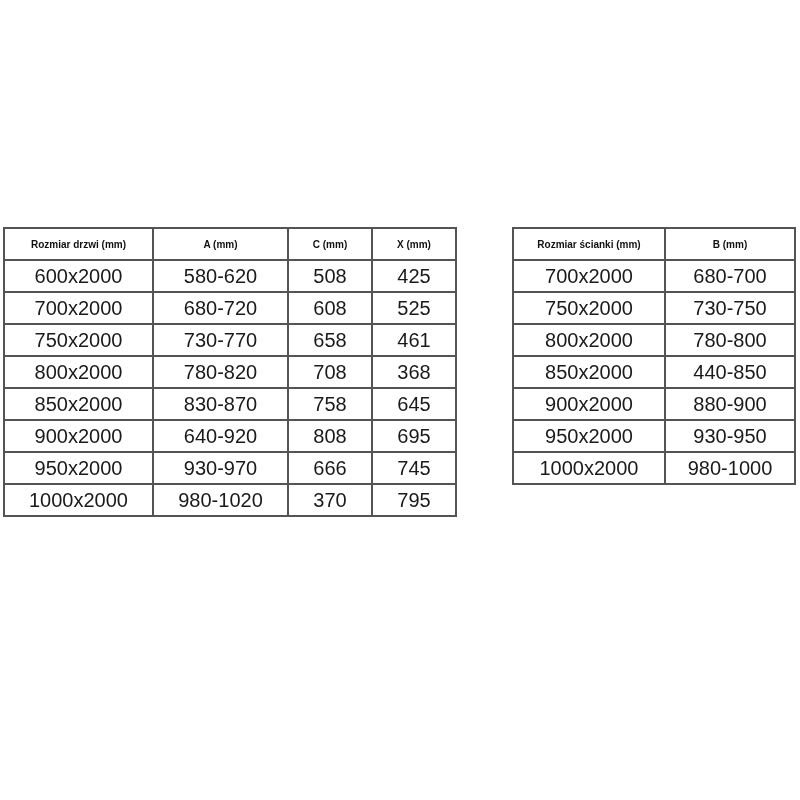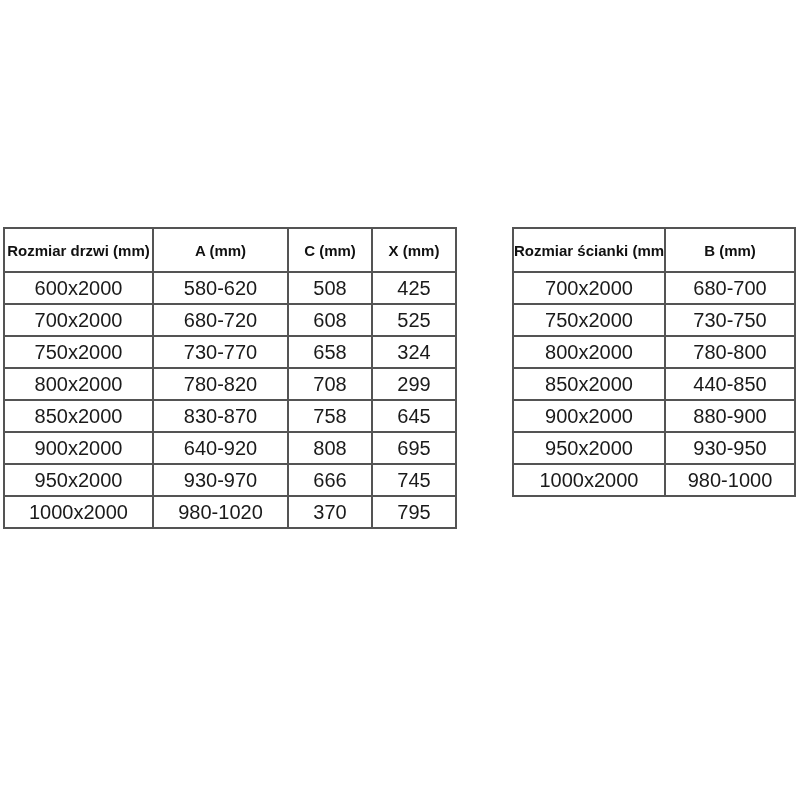--- a/index.html
+++ b/index.html
@@ -24,23 +24,23 @@
   #doors-table { left: 3px;  top: 227px; width: 452px; }
   #walls-table { left: 512px; top: 227px; width: 282px; }
   th, td {
     border: 2px solid #545454;
     text-align: center;
     vertical-align: middle;
     overflow: hidden;
     white-space: nowrap;
   }
   th {
-    font-size: 15px;
+    font-size: 10px;
     font-weight: bold;
-    height: 44px;
+    height: 32px;
     color: #111111;
   }
   td {
     font-size: 20px;
     font-weight: normal;
     height: 32px;
     color: #1a1a1a;
   }
 </style>
 </head>
@@ -73,27 +73,27 @@
         <tr>
           <td>700x2000</td>
           <td>680-720</td>
           <td>608</td>
           <td>525</td>
         </tr>
         <tr>
           <td>750x2000</td>
           <td>730-770</td>
           <td>658</td>
-          <td>324</td>
+          <td>461</td>
         </tr>
         <tr>
           <td>800x2000</td>
           <td>780-820</td>
           <td>708</td>
-          <td>299</td>
+          <td>368</td>
         </tr>
         <tr>
           <td>850x2000</td>
           <td>830-870</td>
           <td>758</td>
           <td>645</td>
         </tr>
         <tr>
           <td>900x2000</td>
           <td>640-920</td>

